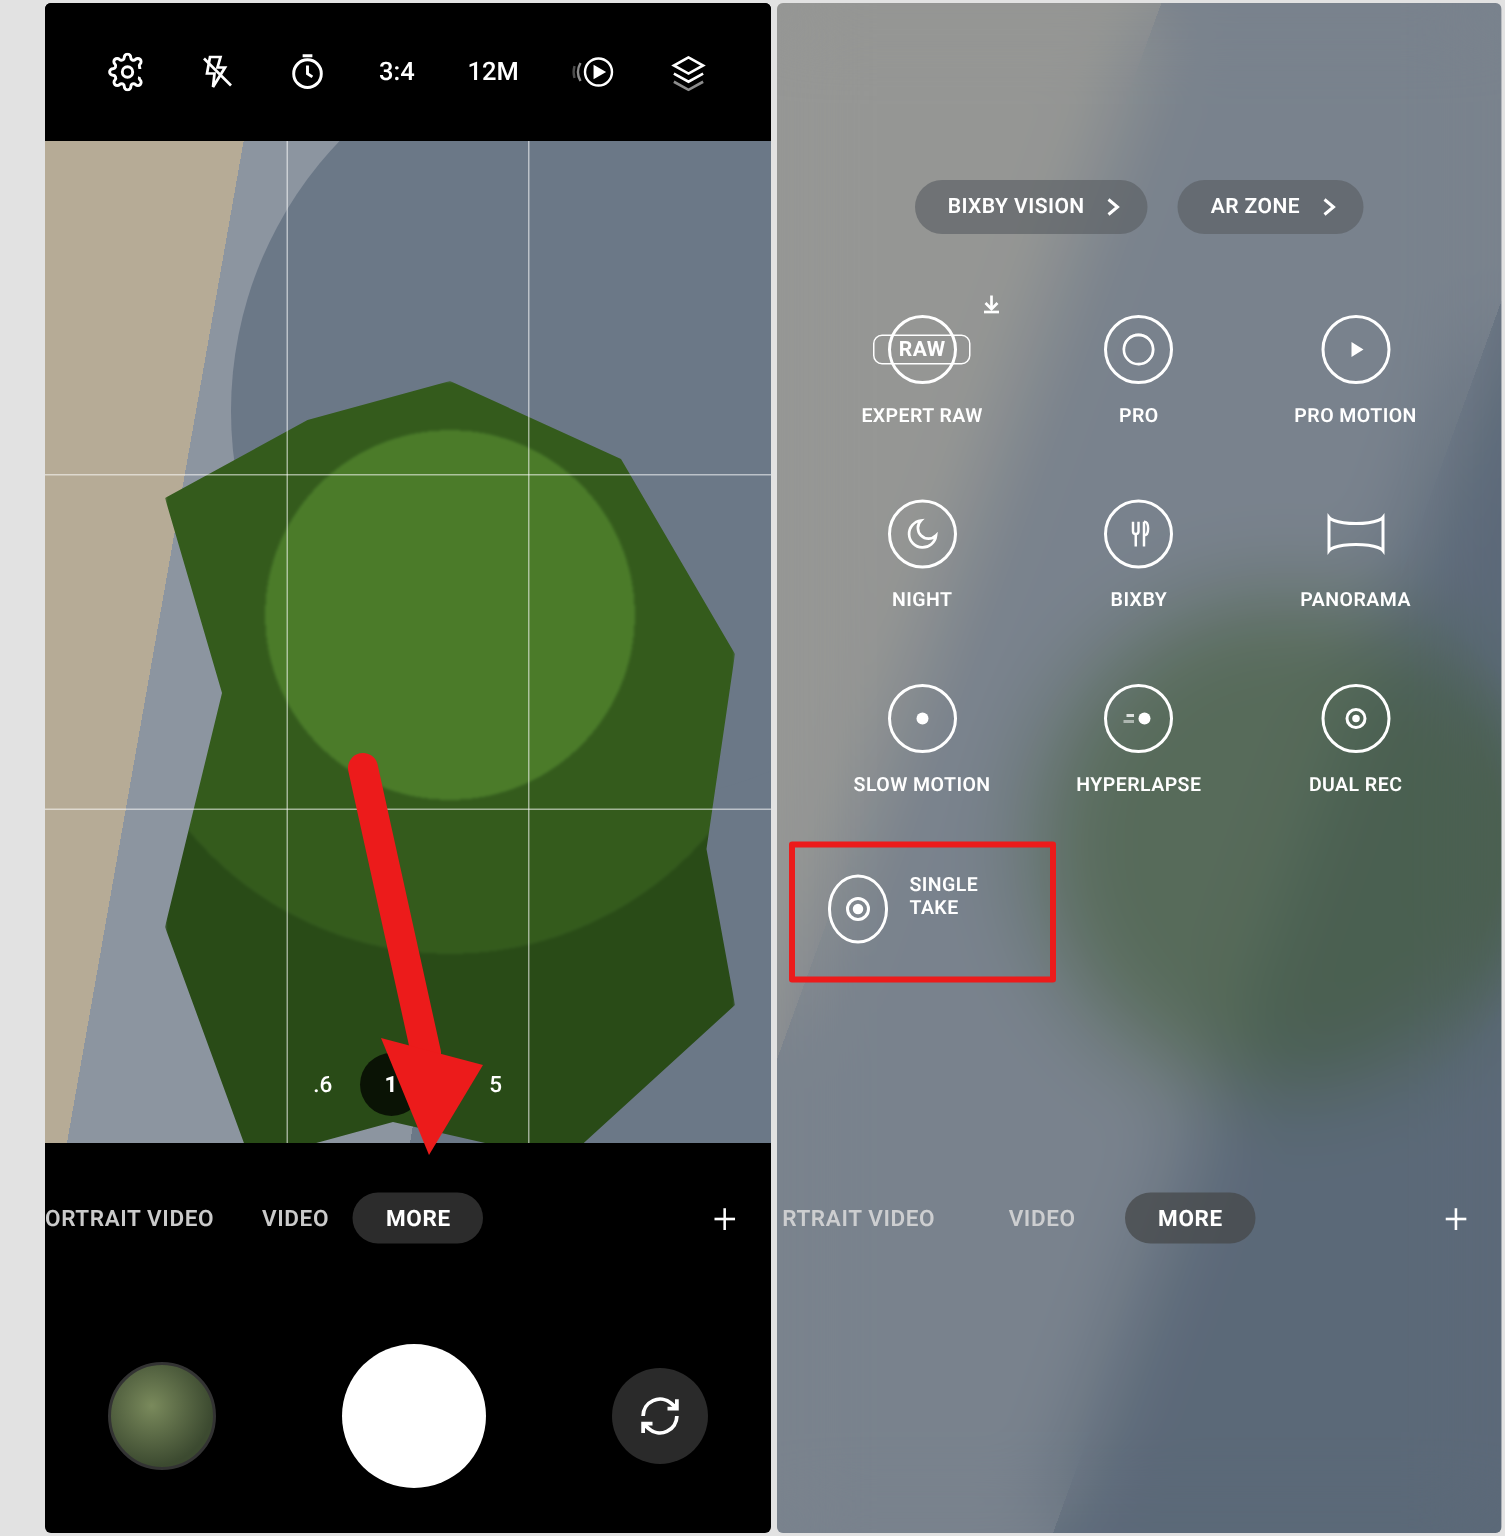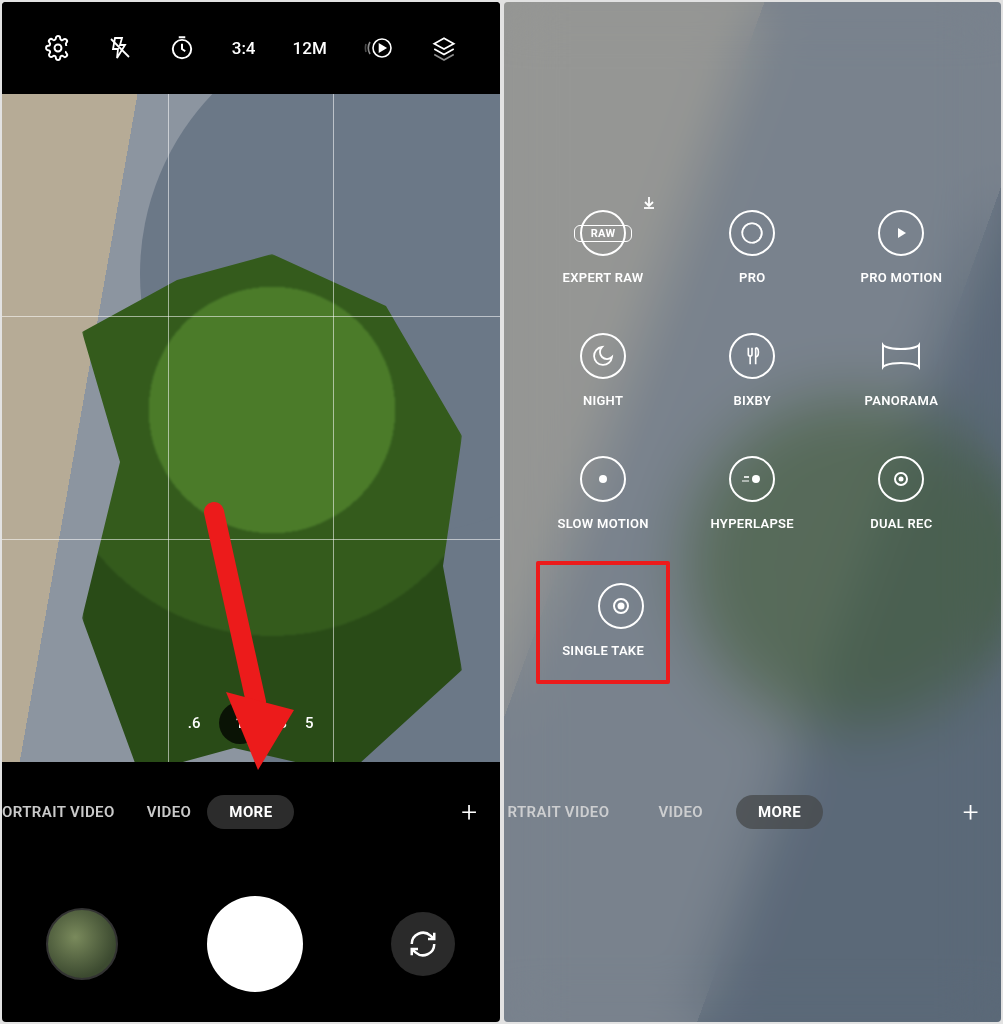--- a/index.html
+++ b/index.html
@@ -1,21 +1,21 @@
 <!DOCTYPE html>
 <html><head>
 <meta charset="utf-8">
 <style>
   * { box-sizing: border-box; margin: 0; padding: 0; }
   html, body { width: 1003px; height: 1024px; font-family: -apple-system, "Segoe UI", Roboto, sans-serif; background:#e2e2e2; }
   .stage { display:flex; width:1003px; height:1024px; gap:4px; padding:2px; }
   .screen { position:relative; flex:1; height:1020px; overflow:hidden; border-radius:4px; }
 
   
-  .left { background:#000; }
+  .left { background:#000;margin-left:28px; }
   .topbar { height:92px; background:#000; display:flex; align-items:center; justify-content:space-around; padding:0 24px; color:#fff; }
   .topbar svg, .topbar .txt { color:#fff; font-size:17px; font-weight:500; }
 
   .viewfinder {
     position:relative; width:100%; height:668px;
     background: linear-gradient(100deg,#b6ab96 0 16%, #b6ab96 16% 22%, #8c95a0 22% 60%, #6b7887 60% 100%);
     overflow:hidden;
   }
   
   .viewfinder::before{
@@ -59,21 +59,21 @@
   }
   .right .blur { position:absolute; inset:0; backdrop-filter: blur(28px); -webkit-backdrop-filter: blur(28px); background:rgba(70,78,84,.10); }
   .right .content { position:absolute; inset:0; }
 
   .pill-row { position:absolute; top:118px; left:0; right:0; display:flex; justify-content:center; gap:20px; }
   .pill-btn { display:flex; align-items:center; gap:14px; background:rgba(90,95,100,.65); color:#fff; font-size:14px; font-weight:600; letter-spacing:.3px; border-radius:22px; padding:10px 18px 10px 22px; }
 
   .grid-modes { position:absolute; top:208px; left:30px; right:30px; display:grid; grid-template-columns:repeat(3,1fr); row-gap:48px; column-gap:10px; }
   .mode { display:flex; flex-direction:column; align-items:center; gap:14px; color:#fff; font-size:13px; font-weight:600; letter-spacing:.3px; }
   .mode .circ { width:46px; height:46px; border:2px solid #fff; border-radius:50%; display:flex; align-items:center; justify-content:center; }
-  .mode .raw-badge { font-size:11px; font-weight:700; border:1.6px solid #fff; border-radius:6px; padding:1px 16px; }
+  .mode .raw-badge { font-size:14px; font-weight:700; border:1.6px solid #fff; border-radius:6px; padding:1px 16px; }
   .mode .dl { position:relative; right:-30px; top:-14px; font-size:14px; }
 
   .highlight { border:4px solid #ec1b1b; border-radius:2px; padding:18px 22px 22px; margin:-18px -22px -22px; }
 
   .right .mode-row { top:785px; color:#dcdcdc;gap:17px; }
   .right .mode-row .m.active { background:rgba(70,72,74,.75); }
 
   svg { display:block; }
 </style>
 </head>
@@ -161,20 +161,32 @@
           </svg>
       </div>
     </div>
   </div>
 
   <div class="screen right">
     <div class="blur"></div>
     <div class="content">
 
       <div class="pill-row">
+        <div class="pill-btn">
+          <span>BIXBY VISION</span>
+          <svg width="10" height="14" viewBox="0 0 10 14" fill="none" stroke="#fff" stroke-width="2">
+              <path d="M2 2l6 5-6 5"></path>
+            </svg>
+        </div>
+        <div class="pill-btn">
+          <span>AR ZONE</span>
+          <svg width="10" height="14" viewBox="0 0 10 14" fill="none" stroke="#fff" stroke-width="2">
+              <path d="M2 2l6 5-6 5"></path>
+            </svg>
+        </div>
       </div>
 
       <div class="grid-modes">
 
         <div class="mode">
           <div style="position:relative">
             <div class="circ">
                 <span class="raw-badge">RAW</span>
               </div>
             <span class="dl" style="position:absolute">
@@ -261,21 +273,21 @@
           <div class="circ">
             <svg width="18" height="18" viewBox="0 0 18 18">
                 <circle cx="9" cy="9" r="6" fill="none" stroke="#fff" stroke-width="2"></circle>
                 <circle cx="9" cy="9" r="2.5" fill="#fff"></circle>
               </svg>
           </div>
           <span>DUAL REC</span>
         </div>
 
         <div class="mode">
-          <div class="highlight" style="display:flex;flex-direction:column;align-items:flex-end;gap:14px">
+          <div class="highlight" style="display:flex;flex-direction:row;align-items:flex-start;gap:14px">
             <div class="circ">
               <svg width="20" height="20" viewBox="0 0 20 20">
                   <circle cx="10" cy="10" r="7" fill="none" stroke="#fff" stroke-width="2"></circle>
                   <circle cx="10" cy="10" r="3.5" fill="#fff"></circle>
                 </svg>
             </div>
             <span>SINGLE TAKE</span>
           </div>
         </div>
 

